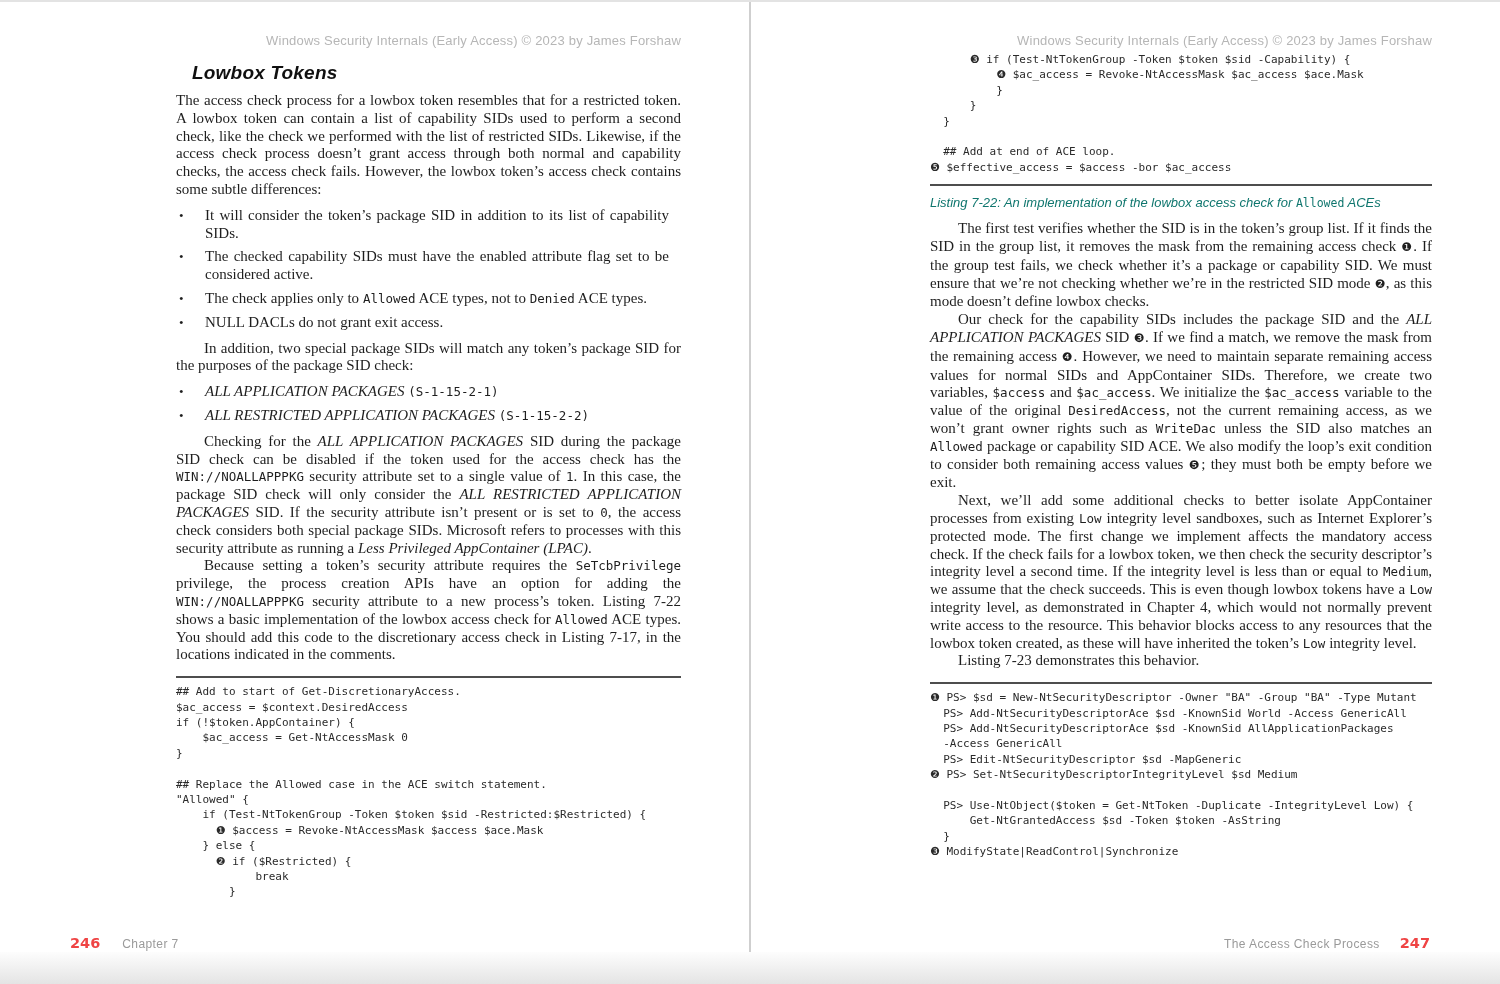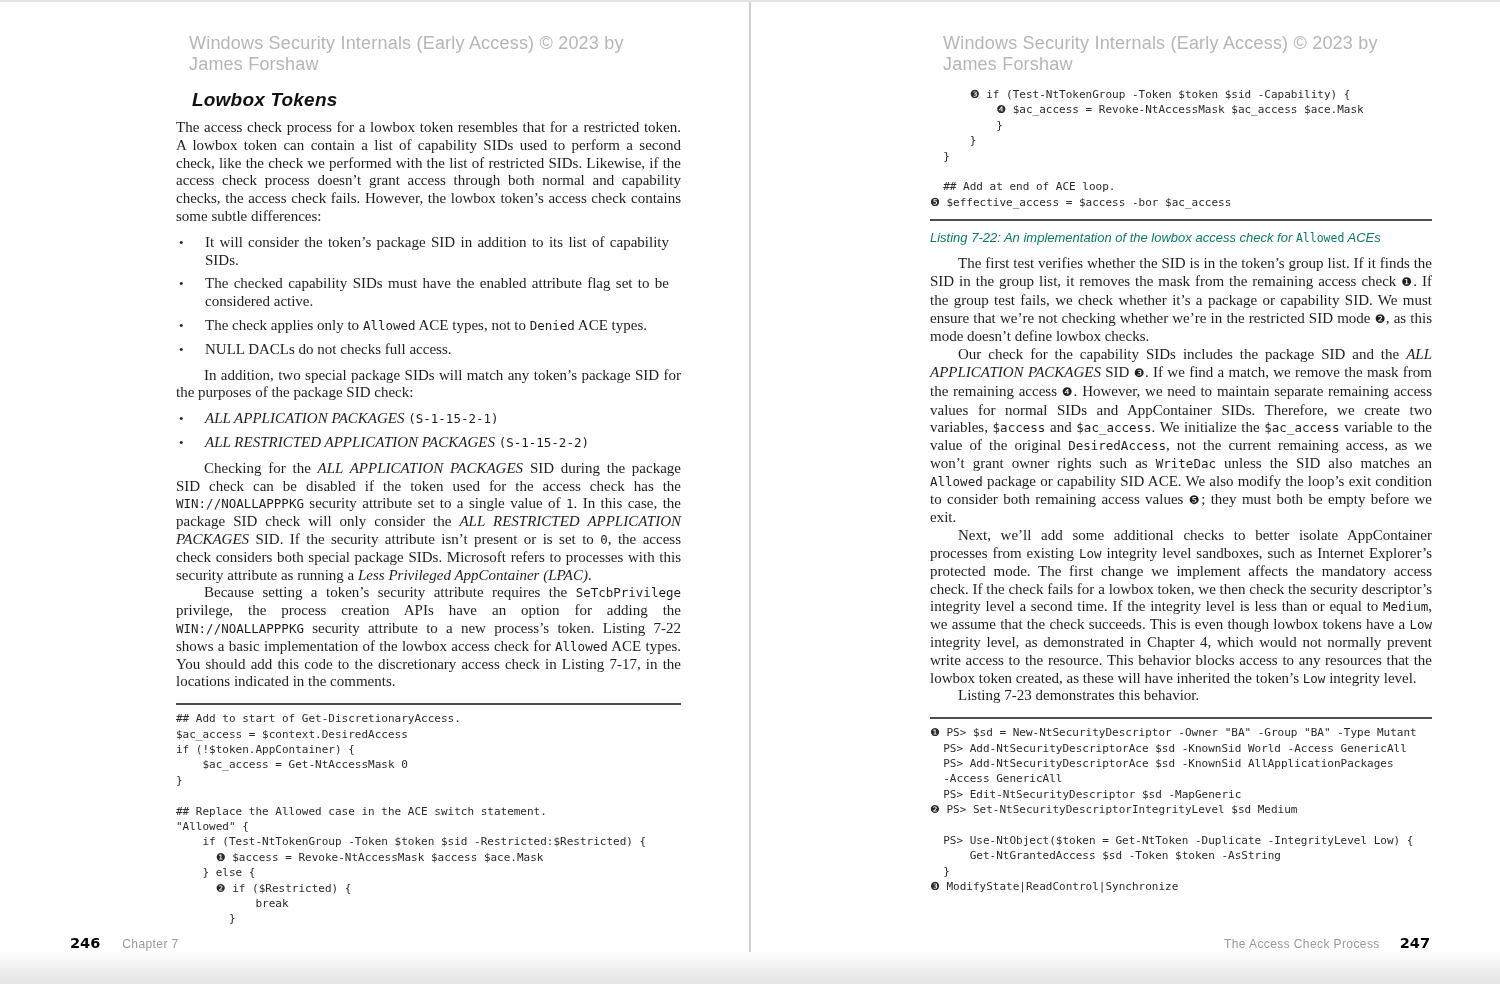--- a/index.html
+++ b/index.html
@@ -10,21 +10,21 @@
   .top-edge{position:absolute;top:0;left:0;width:100%;height:2px;background:#e3e3e3;}
   .bottom-edge{position:absolute;left:0;bottom:0;width:100%;height:32px;
     background:linear-gradient(#fdfdfd,#e4e4e4);}
   .divider{position:absolute;left:749px;top:2px;height:950px;width:2px;background:#cfcfcf;}
 
   .page{position:absolute;top:0;}
   .page-left{left:176px;width:505px;}
   .page-right{left:930px;width:502px;}
 
   .running-head{margin:33px 0 0 13px;font-family:"Liberation Sans",sans-serif;
-    font-size:18px;color:#b6b6b6;letter-spacing:.2px;}
+    font-size:13px;color:#b6b6b6;letter-spacing:.2px;text-align:right;}
 
   .heading{margin:14px 0 8px 16px;font-family:"Liberation Sans",sans-serif;
     font-style:italic;font-weight:bold;font-size:19px;color:#101010;letter-spacing:.2px;}
 
   p.body{margin:0;font-size:15px;line-height:17.8px;text-align:justify;}
   p.indent{text-indent:28px;}
 
   ul.bullets{list-style:none;margin:8px 12px 8px 0;padding:0;}
   ul.bullets li{position:relative;padding-left:29px;margin-bottom:6px;
     font-size:15px;line-height:17.8px;text-align:justify;}
@@ -41,41 +41,41 @@
 
   .caption{margin:9px 0 10px 0;font-family:"Liberation Sans",sans-serif;font-style:italic;
     font-size:13px;color:#0f766e;}
   .caption .c{font-size:11.5px;}
 
   .mt-para{margin-top:6px;}
 
   .footer{position:absolute;top:934px;font-family:"Liberation Sans",sans-serif;white-space:nowrap;}
   .footer-left{left:70px;}
   .footer-right{right:70px;text-align:center;}
-  .pagenum{font-family:"DejaVu Sans",sans-serif;font-weight:bold;font-size:14.5px;color:#000000;}
+  .pagenum{font-family:"DejaVu Sans",sans-serif;font-weight:bold;font-size:14.5px;color:#ef4444;}
   .foottext{font-size:12px;color:#9a9a9a;letter-spacing:.4px;}
   .footer-left .foottext{margin-left:22px;}
   .footer-right .foottext{margin-right:20px;}
 </style>
 </head>
 <body>
 
 <div class="spread">
   <div class="top-edge"></div>
   <div class="divider"></div>
 
   <div class="page page-left">
     <div class="running-head">Windows Security Internals (Early Access) © 2023 by James Forshaw</div>
     <h2 class="heading">Lowbox Tokens</h2>
     <p class="body"><span>The access check process for a lowbox token resembles that for a restricted token. A lowbox token can contain a list of capability SIDs used to perform a second check, like the check we performed with the list of restricted SIDs. Likewise, if the access check process doesn’t grant access through both normal and capability checks, the access check fails. However, the lowbox token’s access check contains some subtle differences:</span></p>
     <ul class="bullets">
       <li><span>It will consider the token’s package SID in addition to its list of capability SIDs.</span></li>
       <li><span>The checked capability SIDs must have the enabled attribute flag set to be considered active.</span></li>
       <li><span>The check applies only to </span><span class="c">Allowed</span><span> ACE types, not to </span><span class="c">Denied</span><span> ACE types.</span></li>
-      <li><span>NULL DACLs do not checks full access.</span></li>
+      <li><span>NULL DACLs do not grant exit access.</span></li>
     </ul>
     <p class="body indent"><span>In addition, two special package SIDs will match any token’s package SID for the purposes of the package SID check:</span></p>
     <ul class="bullets">
       <li><span class="i">ALL APPLICATION PACKAGES</span><span> </span><span class="c">(S-1-15-2-1)</span></li>
       <li><span class="i">ALL RESTRICTED APPLICATION PACKAGES</span><span> </span><span class="c">(S-1-15-2-2)</span></li>
     </ul>
     <p class="body indent"><span>Checking for the </span><span class="i">ALL APPLICATION PACKAGES</span><span> SID during the package SID check can be disabled if the token used for the access check has the </span><span class="c">WIN://NOALLAPPPKG</span><span> security attribute set to a single value of </span><span class="c">1</span><span>. In this case, the package SID check will only consider the </span><span class="i">ALL RESTRICTED APPLICATION PACKAGES</span><span> SID. If the security attribute isn’t present or is set to </span><span class="c">0</span><span>, the access check considers both special package SIDs. Microsoft refers to processes with this security attribute as running a </span><span class="i">Less Privileged AppContainer (LPAC)</span><span>.</span></p>
     <p class="body indent"><span>Because setting a token’s security attribute requires the </span><span class="c">SeTcbPrivilege</span><span> privilege, the process creation APIs have an option for adding the </span><span class="c">WIN://</span><span class="c">NOALLAPPPKG</span><span> security attribute to a new process’s token. Listing 7-22 shows a basic implementation of the lowbox access check for </span><span class="c">Allowed</span><span> ACE types. You should add this code to the discretionary access check in Listing 7-17, in the locations indicated in the comments.</span></p>
     <div class="rule"></div>
     <pre class="code">## Add to start of Get-DiscretionaryAccess.
@@ -89,21 +89,21 @@
     if (Test-NtTokenGroup -Token $token $sid -Restricted:$Restricted) {
       ❶ $access = Revoke-NtAccessMask $access $ace.Mask
     } else {
       ❷ if ($Restricted) {
             break
         }</pre>
   </div>
 
   <div class="page page-right">
     <div class="running-head">Windows Security Internals (Early Access) © 2023 by James Forshaw</div>
-    <pre class="code" style="margin-top:12px;">      ❸ if (Test-NtTokenGroup -Token $token $sid -Capability) {
+    <pre class="code" style="margin-top:4px;">      ❸ if (Test-NtTokenGroup -Token $token $sid -Capability) {
           ❹ $ac_access = Revoke-NtAccessMask $ac_access $ace.Mask
           }
       }
   }
 
   ## Add at end of ACE loop.
 ❺ $effective_access = $access -bor $ac_access</pre>
     <div class="rule" style="margin-top:9px;"></div>
     <p class="caption"><span>Listing 7-22: An implementation of the lowbox access check for </span><span class="c">Allowed</span><span> ACEs</span></p>
     <p class="body indent mt-para"><span>The first test verifies whether the SID is in the token’s group list. If it finds the SID in the group list, it removes the mask from the remaining access check </span><span class="m">❶</span><span>. If the group test fails, we check whether it’s a package or capability SID. We must ensure that we’re not checking whether we’re in the restricted SID mode </span><span class="m">❷</span><span>, as this mode doesn’t define lowbox checks.</span></p>

